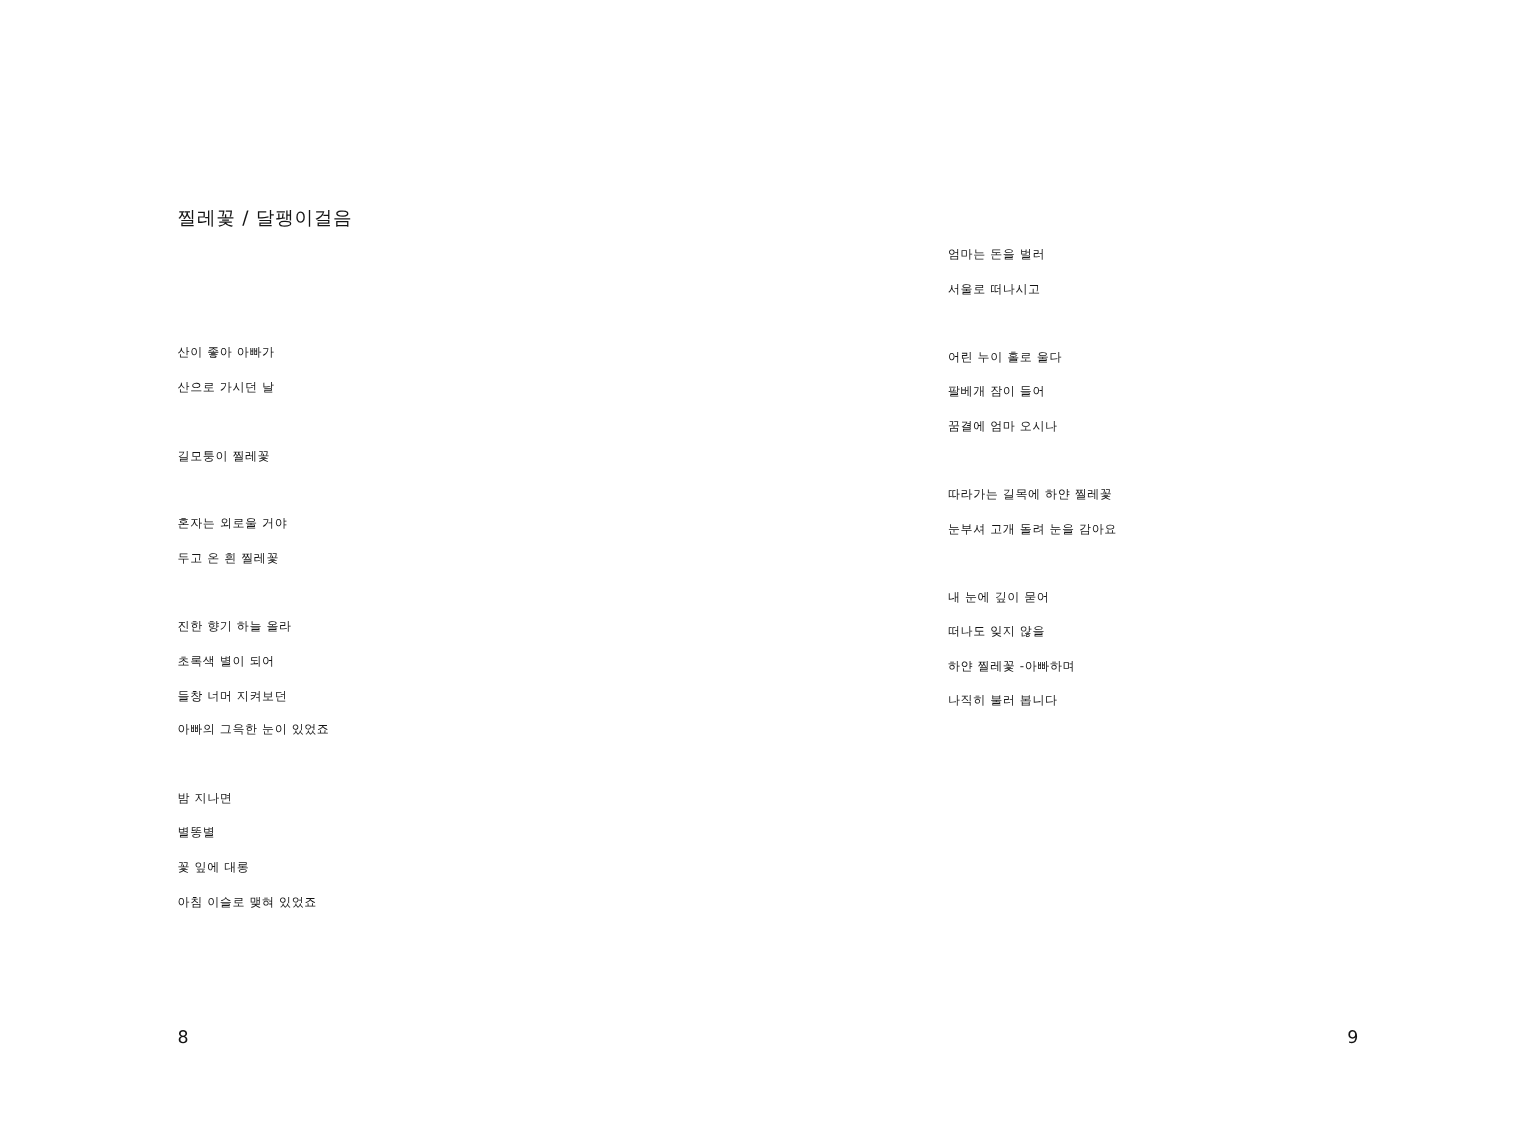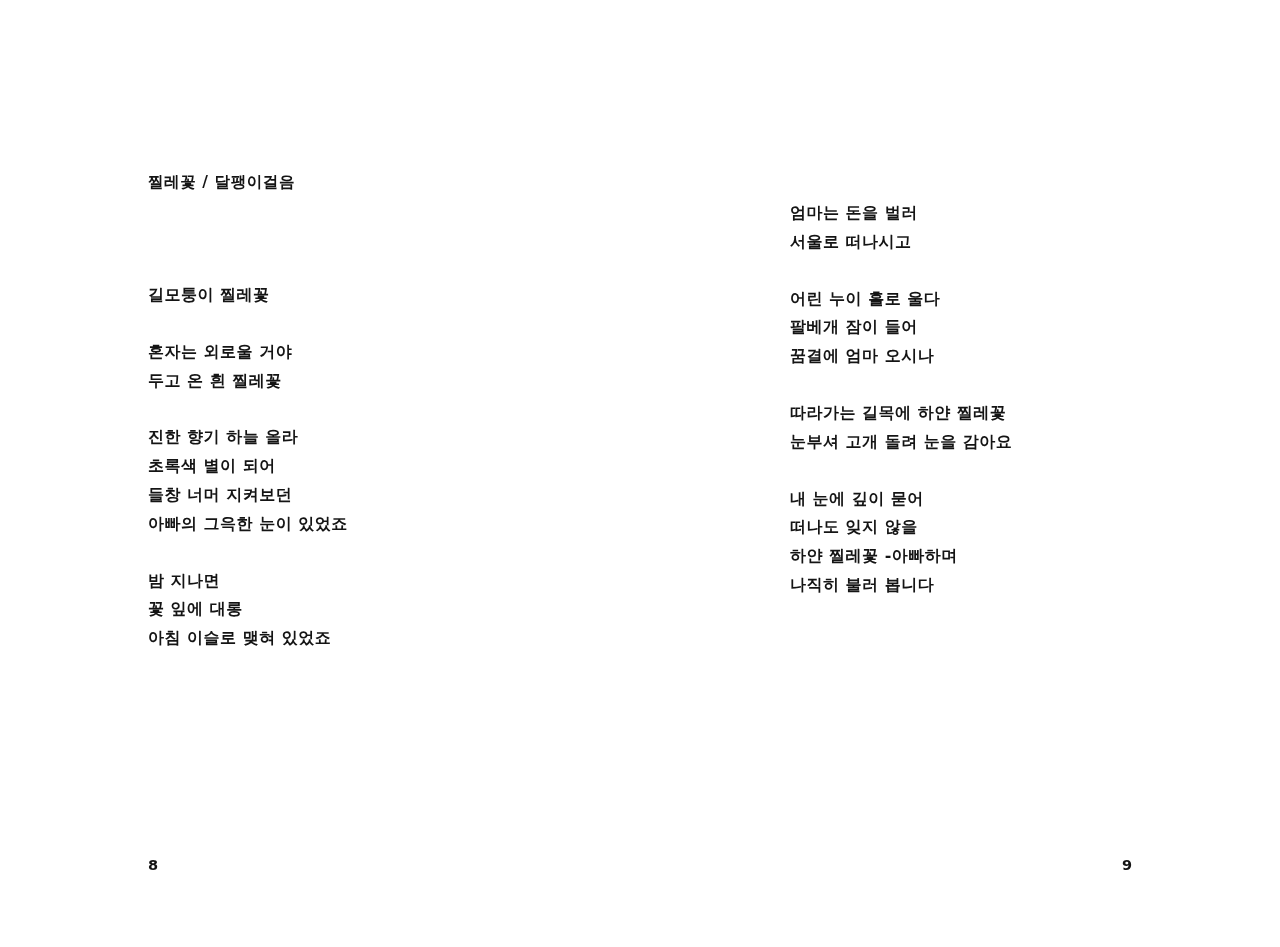--- a/index.html
+++ b/index.html
@@ -14,21 +14,20 @@
     color: #1a1a1a;
     position: relative;
     overflow: hidden;
   }
   .spread {
     position: absolute;
     left: 0;
     top: 0;
     width: 1280px;
     height: 794px;
-    font-weight: bold;
   }
   .page {
     position: absolute;
     top: 0;
     height: 947px;
   }
   .page-left {
     left: 0;
     width: 640px;
   }
@@ -40,21 +39,21 @@
     position: absolute;
     left: 148px;
     top: 172px;
     font-size: 15.5px;
     letter-spacing: 0.6px;
     color: #141414;
     white-space: nowrap;
   }
   .body-block {
     position: absolute;
-    font-size: 16px;
+    font-size: 10px;
     line-height: 28.8px;
     letter-spacing: 0.5px;
     color: #141414;
     white-space: nowrap;
   }
   .left-body {
     left: 148px;
     top: 281px;
   }
   .right-body {
@@ -86,39 +85,44 @@
 </head>
 <body>
 
 <div class="spread">
 
   <div class="page page-left">
     <div class="poem-title">찔레꽃 / 달팽이걸음</div>
 
     <div class="body-block left-body">
 
+      <div class="stanza">
+        <span class="line">산이 좋아 아빠가</span>
+        <span class="line">산으로 가시던 날</span>
+      </div>
 
       <div class="stanza">
         <span class="line">길모퉁이 찔레꽃</span>
       </div>
 
       <div class="stanza">
         <span class="line">혼자는 외로울 거야</span>
         <span class="line">두고 온 흰 찔레꽃</span>
       </div>
 
       <div class="stanza">
         <span class="line">진한 향기 하늘 올라</span>
         <span class="line">초록색 별이 되어</span>
         <span class="line">들창 너머 지켜보던</span>
         <span class="line">아빠의 그윽한 눈이 있었죠</span>
       </div>
 
       <div class="stanza">
         <span class="line">밤 지나면</span>
+        <span class="line">별똥별</span>
         <span class="line">꽃 잎에 대롱</span>
         <span class="line">아침 이슬로 맺혀 있었죠</span>
       </div>
 
     </div>
 
     <div class="folio folio-left">8</div>
   </div>
 
   <div class="page page-right">

